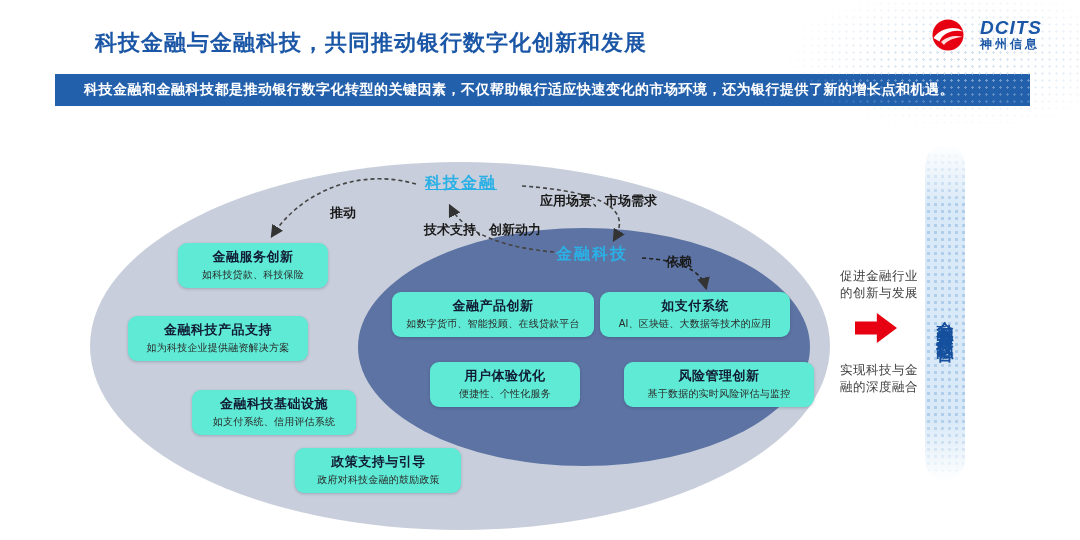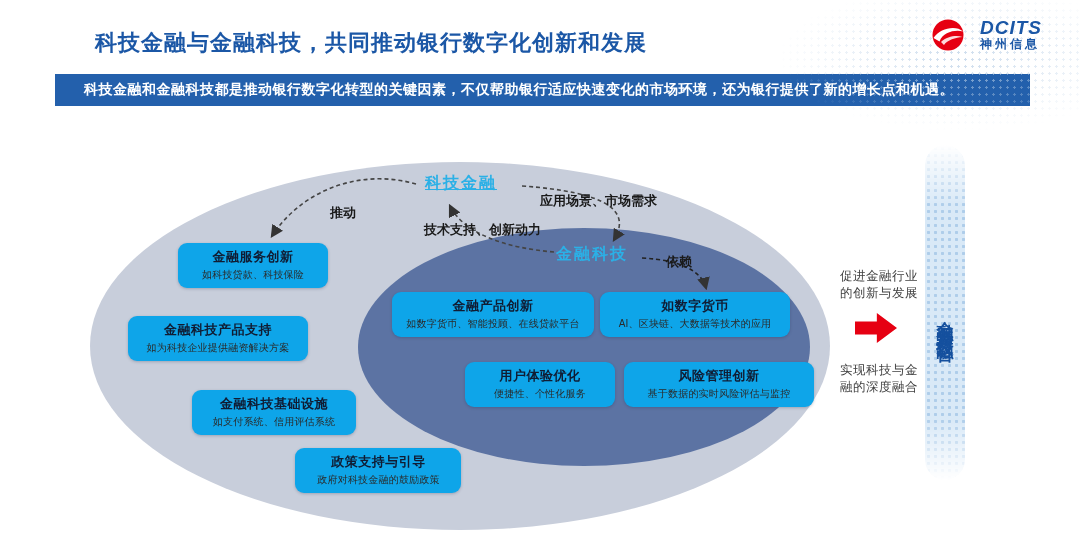--- a/index.html
+++ b/index.html
@@ -68,35 +68,35 @@
   .arrow-label {
     position:absolute; z-index:4; font-size:13px; font-weight:bold; color:#1a1a1a;
   }
   .arrow-label-push      { left:330px; top:204px; }
   .arrow-label-scenarios { left:540px; top:192px; }
   .arrow-label-support   { left:424px; top:221px; }
   .arrow-label-depend    { left:666px; top:253px; }
 
   .box {
     position:absolute; z-index:4;
-    background:#0ea5e9; border-radius:9px;
+    background:#5eead4; border-radius:9px;
     padding:5px 8px 6px; text-align:center;
     box-shadow:0 1px 3px rgba(30,40,70,.25);
   }
   .box .t { font-size:13px; font-weight:bold; color:#101c33; letter-spacing:.5px; }
   .box .d { font-size:10px; color:#2a2a2a; margin-top:2px; letter-spacing:.2px; }
 
   .box-service   { left:178px; top:243px; width:150px; }
   .box-product-s { left:128px; top:316px; width:180px; }
   .box-infra     { left:192px; top:390px; width:164px; }
   .box-policy    { left:295px; top:448px; width:166px;padding-left:9px; }
 
   .box-fin-prod  { left:368px; top:292px; width:202px;margin-left:24px; }
   .box-tech      { left:600px; top:292px; width:190px; }
-  .box-ux        { left:430px; top:362px; width:150px;margin-left:35px; }
+  .box-ux        { left:430px; top:362px; width:150px; }
   .box-risk      { left:624px; top:362px; width:190px; }
 
   
   .note {
     position:absolute; z-index:4; width:88px;
     font-size:12.5px; color:#3f3f3f; line-height:1.35; letter-spacing:.5px;
   }
   .note-top    { left:840px; top:268px; }
   .note-bottom { left:840px; top:362px; }
   .red-arrow {
@@ -185,21 +185,21 @@
     <div class="box box-policy">
       <div class="t">政策支持与引导</div>
       <div class="d">政府对科技金融的鼓励政策</div>
     </div>
 
     <div class="box box-fin-prod">
       <div class="t">金融产品创新</div>
       <div class="d">如数字货币、智能投顾、在线贷款平台</div>
     </div>
     <div class="box box-tech">
-      <div class="t">如数字货币</div>
+      <div class="t">如支付系统</div>
       <div class="d">AI、区块链、大数据等技术的应用</div>
     </div>
     <div class="box box-ux">
       <div class="t">用户体验优化</div>
       <div class="d">便捷性、个性化服务</div>
     </div>
     <div class="box box-risk">
       <div class="t">风险管理创新</div>
       <div class="d">基于数据的实时风险评估与监控</div>
     </div>

